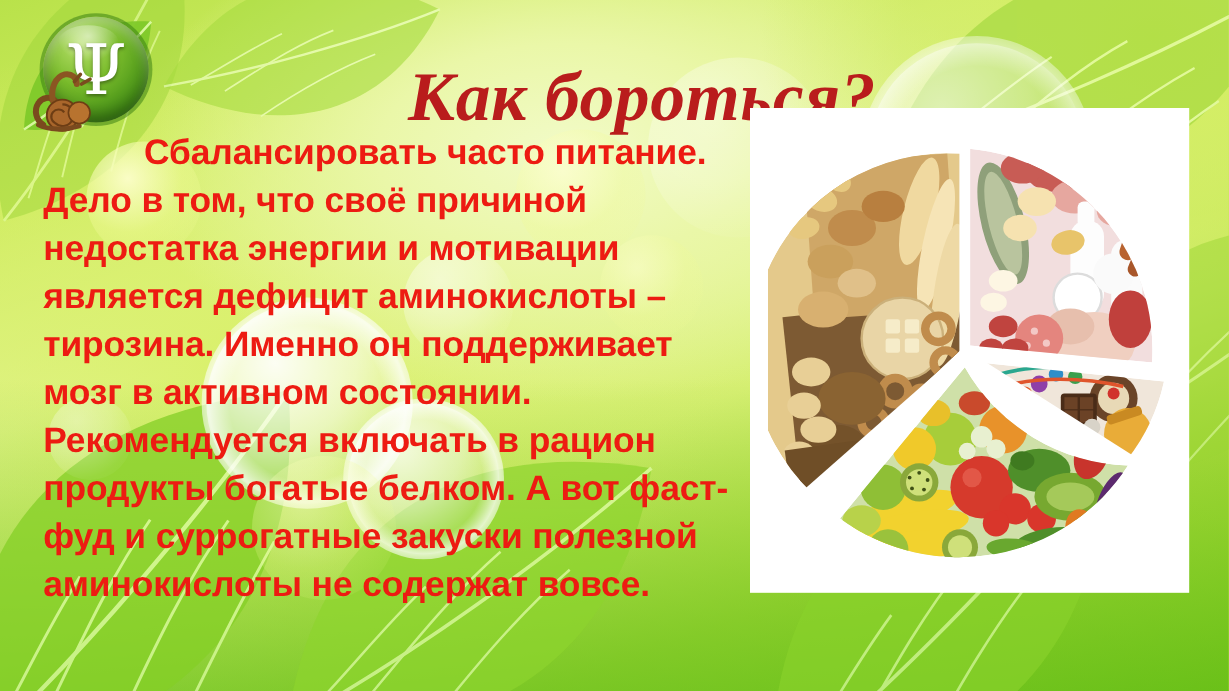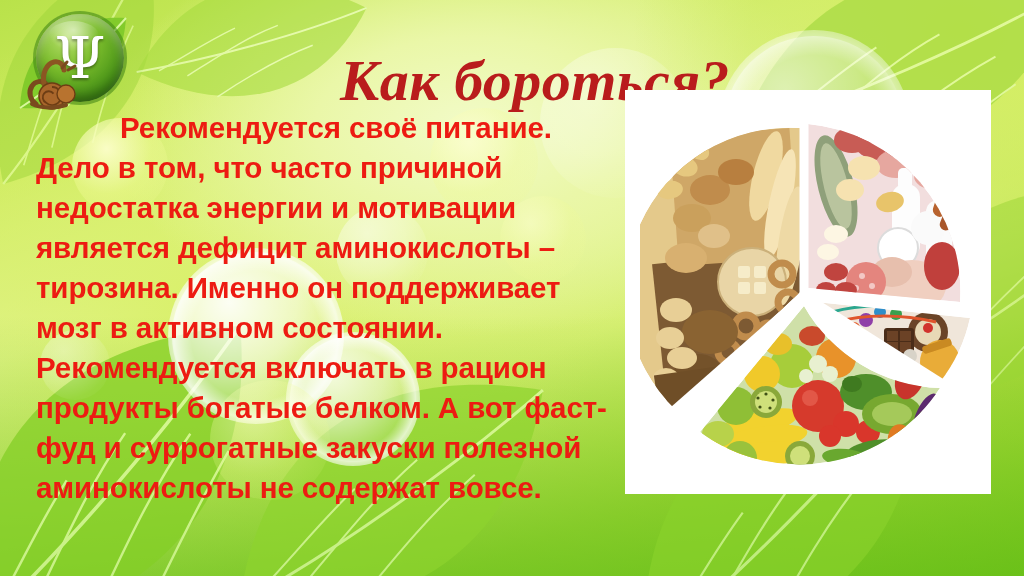--- a/index.html
+++ b/index.html
@@ -197,22 +197,22 @@
         <circle cx="44" cy="40" r="9" fill="none" stroke="#6d3d14" stroke-width="1.4"></circle>
         <path d="M10 50 C18 54 32 55 44 51" stroke="#7a4a1e" stroke-width="4" fill="none" stroke-linecap="round"></path>
         <path d="M40 14 l5 -6 M46 16 l7 -4" stroke="#7a4a1e" stroke-width="3" fill="none" stroke-linecap="round"></path>
       </svg>
     </div>
   </div>
 
   <h1 class="title">Как бороться?</h1>
 
   <div class="body-text">
-    <p class="lead">Рекомендуется своё питание.</p>
-    <p>Дело в том, что часто причиной недостатка энергии и мотивации является дефицит аминокислоты – тирозина. Именно он поддерживает мозг в активном состоянии. Рекомендуется включать в рацион продукты богатые белком. А вот фаст-фуд и суррогатные закуски полезной аминокислоты не содержат вовсе.</p>
+    <p class="lead">Сбалансировать часто питание.</p>
+    <p>Дело в том, что своё причиной недостатка энергии и мотивации является дефицит аминокислоты – тирозина. Именно он поддерживает мозг в активном состоянии. Рекомендуется включать в рацион продукты богатые белком. А вот фаст-фуд и суррогатные закуски полезной аминокислоты не содержат вовсе.</p>
   </div>
 
   <div class="photo">
     <div class="plate">
       <svg viewBox="0 0 336 372" xmlns="http://www.w3.org/2000/svg">
         <defs>
           <clipPath id="segGrain">
               <path d="M160 186 L160 22 A164 164 0 0 0 36 304 Z"></path>
             </clipPath>
           <clipPath id="segProtein">

